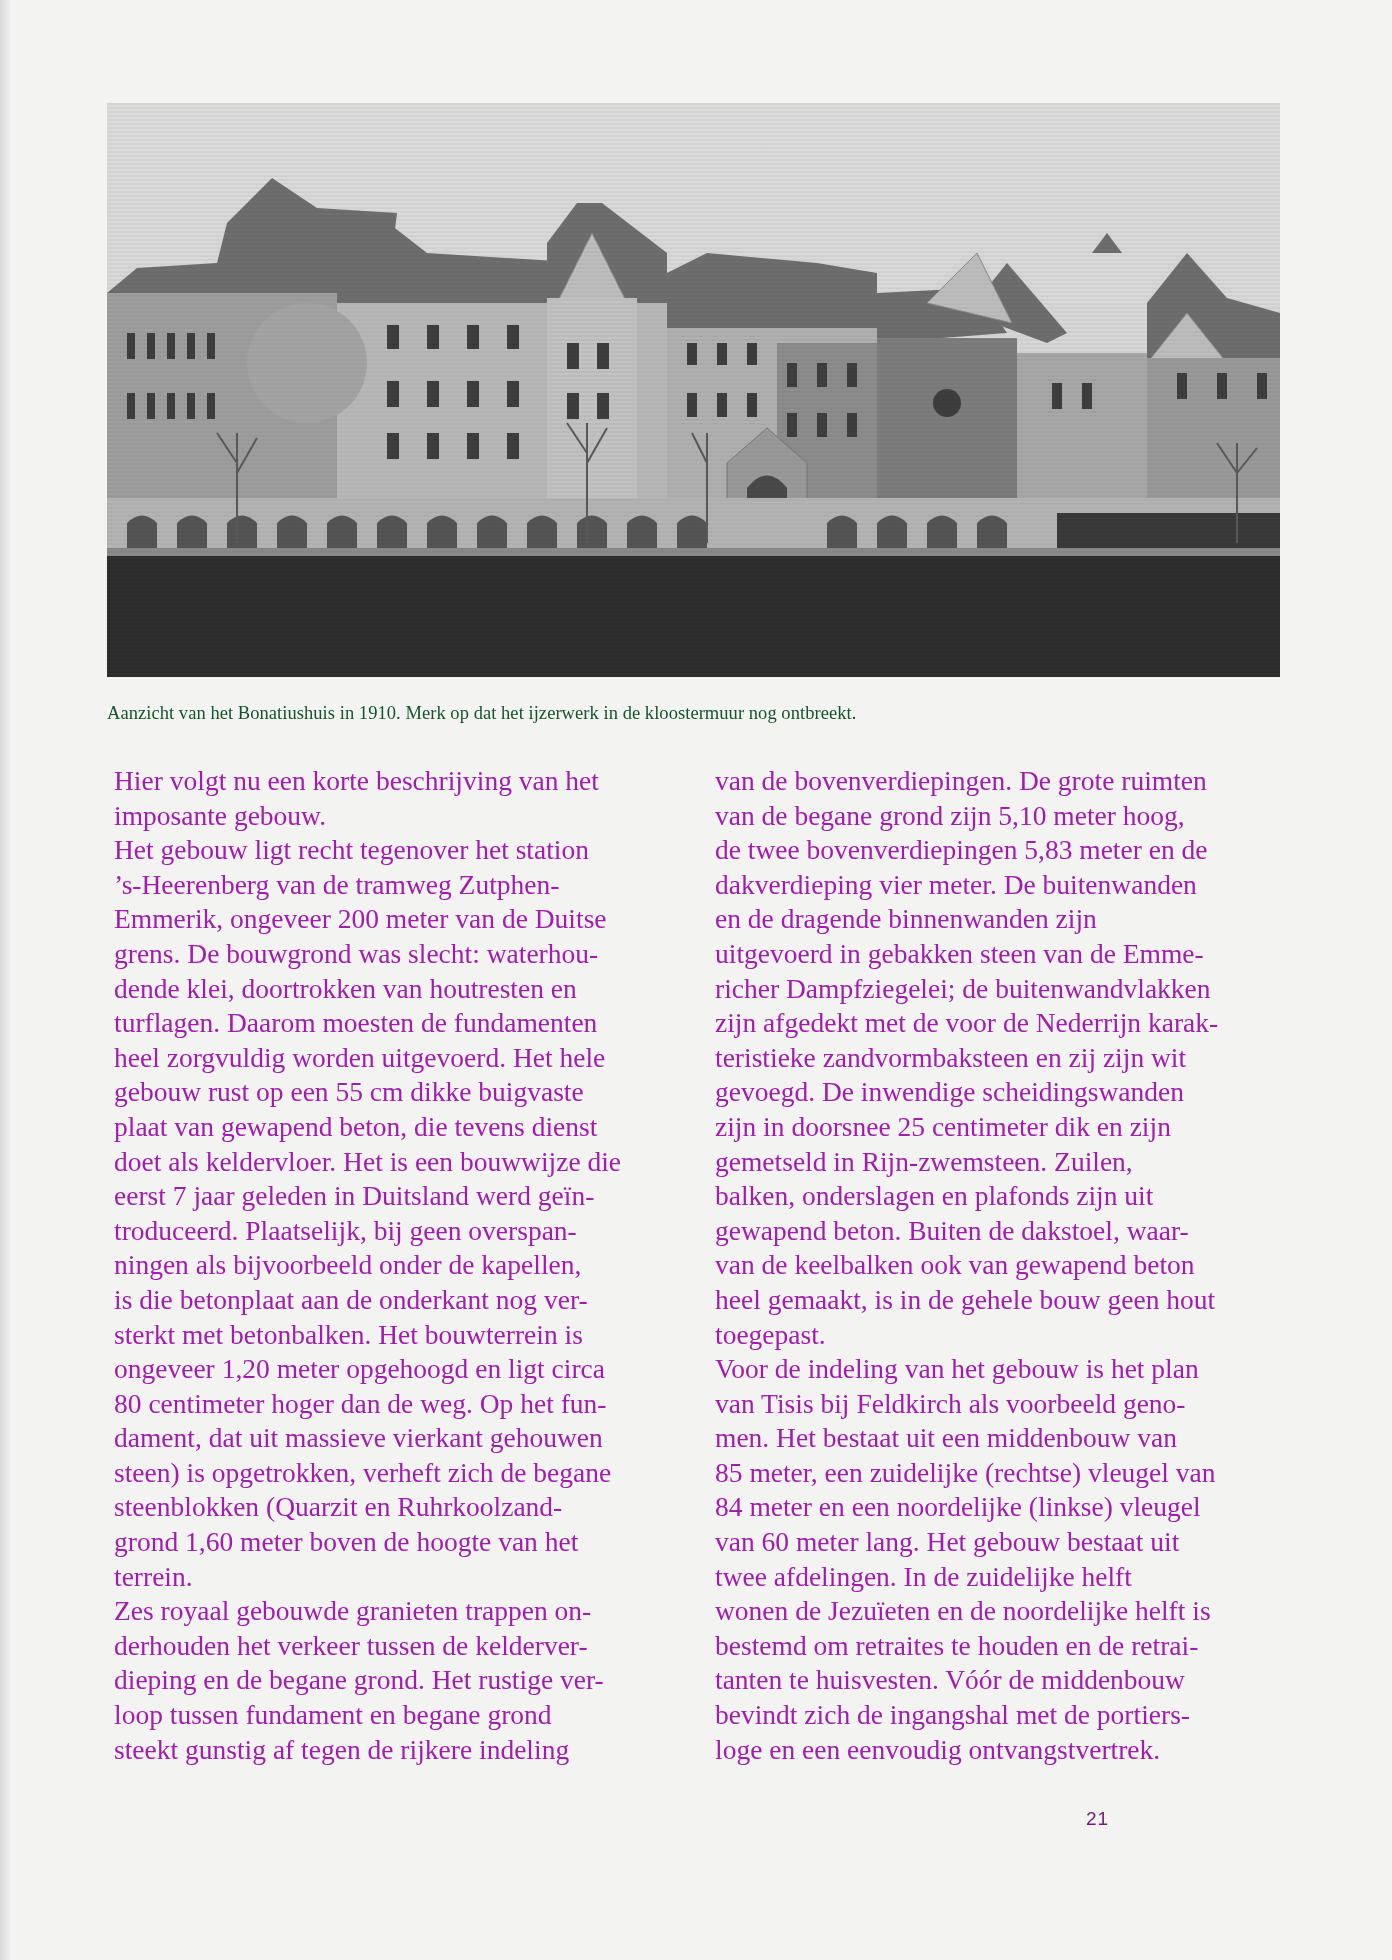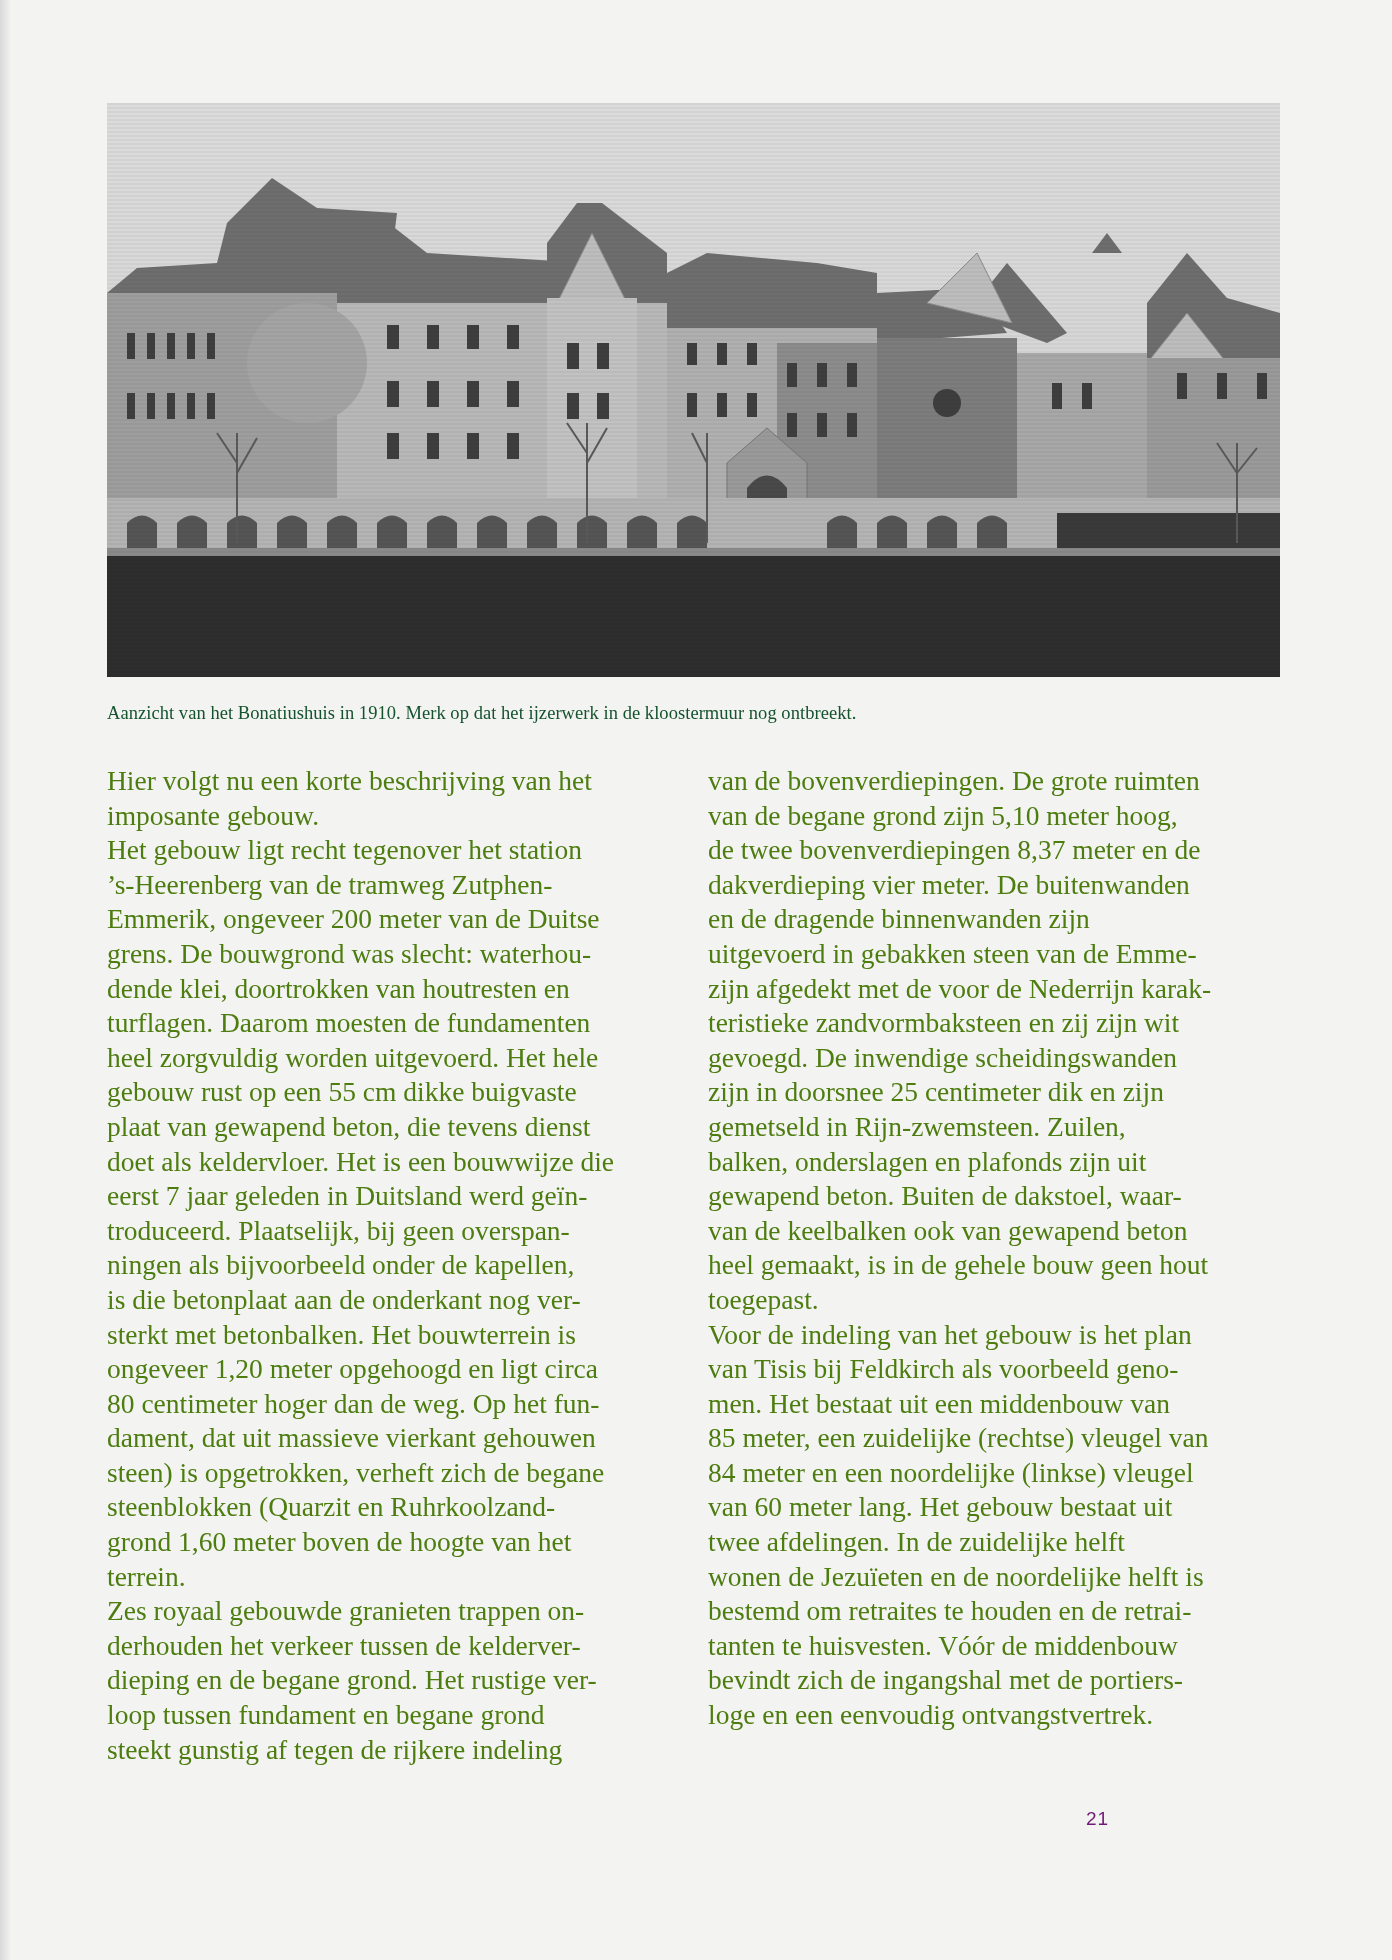--- a/index.html
+++ b/index.html
@@ -21,21 +21,21 @@
   .photo svg { display: block; width: 100%; height: 100%; }
   .caption {
     position: absolute; left: 107px; top: 703px; width: 1180px;
     font-family: "Liberation Serif", "DejaVu Serif", serif;
     font-size: 18.5px; color: #14532d; letter-spacing: 0.05px;
     white-space: nowrap;
   }
   .column {
     position: absolute; top: 764px; width: 590px;
     font-family: "Liberation Serif", "DejaVu Serif", serif;
-    font-size: 27.5px; line-height: 34.6px; color: #4d7c0f;
+    font-size: 27.5px; line-height: 34.6px; color: #a21caf; margin-left: 7px;
   }
   .col-left { left: 107px; }
   .col-right { left: 708px; }
   .line { display: block; white-space: nowrap; }
   .page-number {
     position: absolute; left: 1086px; top: 1808px;
     font-family: Liberation Sans, sans-serif;
     font-size: 19px; color: #701a75; letter-spacing: 1px;
   }
 </style>
@@ -204,24 +204,25 @@
   <span class="line">Zes royaal gebouwde granieten trappen on-</span>
   <span class="line">derhouden het verkeer tussen de kelderver-</span>
   <span class="line">dieping en de begane grond. Het rustige ver-</span>
   <span class="line">loop tussen fundament en begane grond</span>
   <span class="line">steekt gunstig af tegen de rijkere indeling</span>
 </div>
 
 <div class="column col-right">
   <span class="line">van de bovenverdiepingen. De grote ruimten</span>
   <span class="line">van de begane grond zijn 5,10 meter hoog,</span>
-  <span class="line">de twee bovenverdiepingen 8,37 meter en de</span>
+  <span class="line">de twee bovenverdiepingen 5,83 meter en de</span>
   <span class="line">dakverdieping vier meter. De buitenwanden</span>
   <span class="line">en de dragende binnenwanden zijn</span>
   <span class="line">uitgevoerd in gebakken steen van de Emme-</span>
+  <span class="line">richer Dampfziegelei; de buitenwandvlakken</span>
   <span class="line">zijn afgedekt met de voor de Nederrijn karak-</span>
   <span class="line">teristieke zandvormbaksteen en zij zijn wit</span>
   <span class="line">gevoegd. De inwendige scheidingswanden</span>
   <span class="line">zijn in doorsnee 25 centimeter dik en zijn</span>
   <span class="line">gemetseld in Rijn-zwemsteen. Zuilen,</span>
   <span class="line">balken, onderslagen en plafonds zijn uit</span>
   <span class="line">gewapend beton. Buiten de dakstoel, waar-</span>
   <span class="line">van de keelbalken ook van gewapend beton</span>
   <span class="line">heel gemaakt, is in de gehele bouw geen hout</span>
   <span class="line">toegepast.</span>

